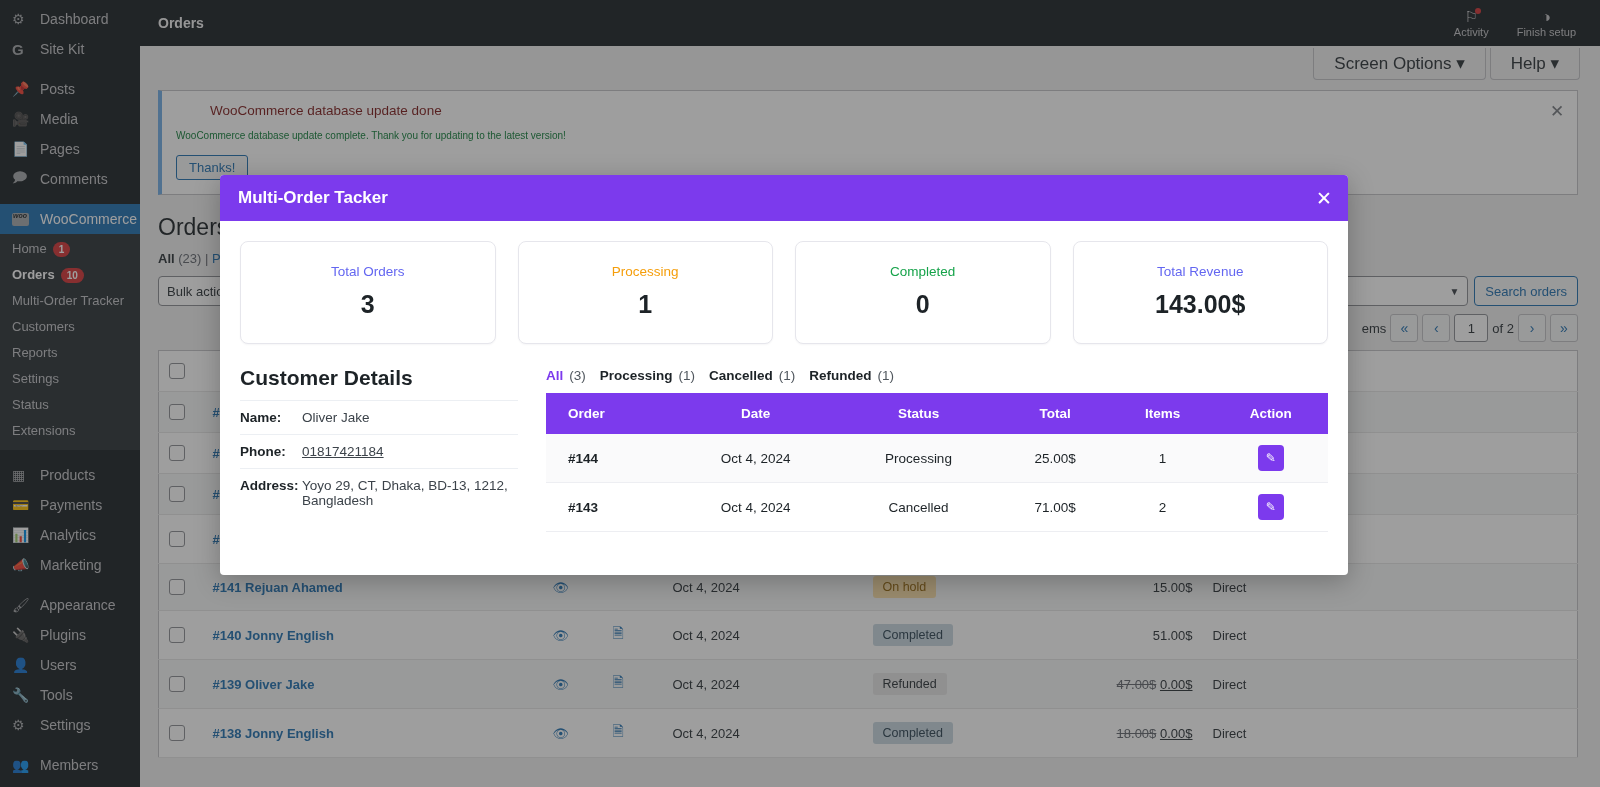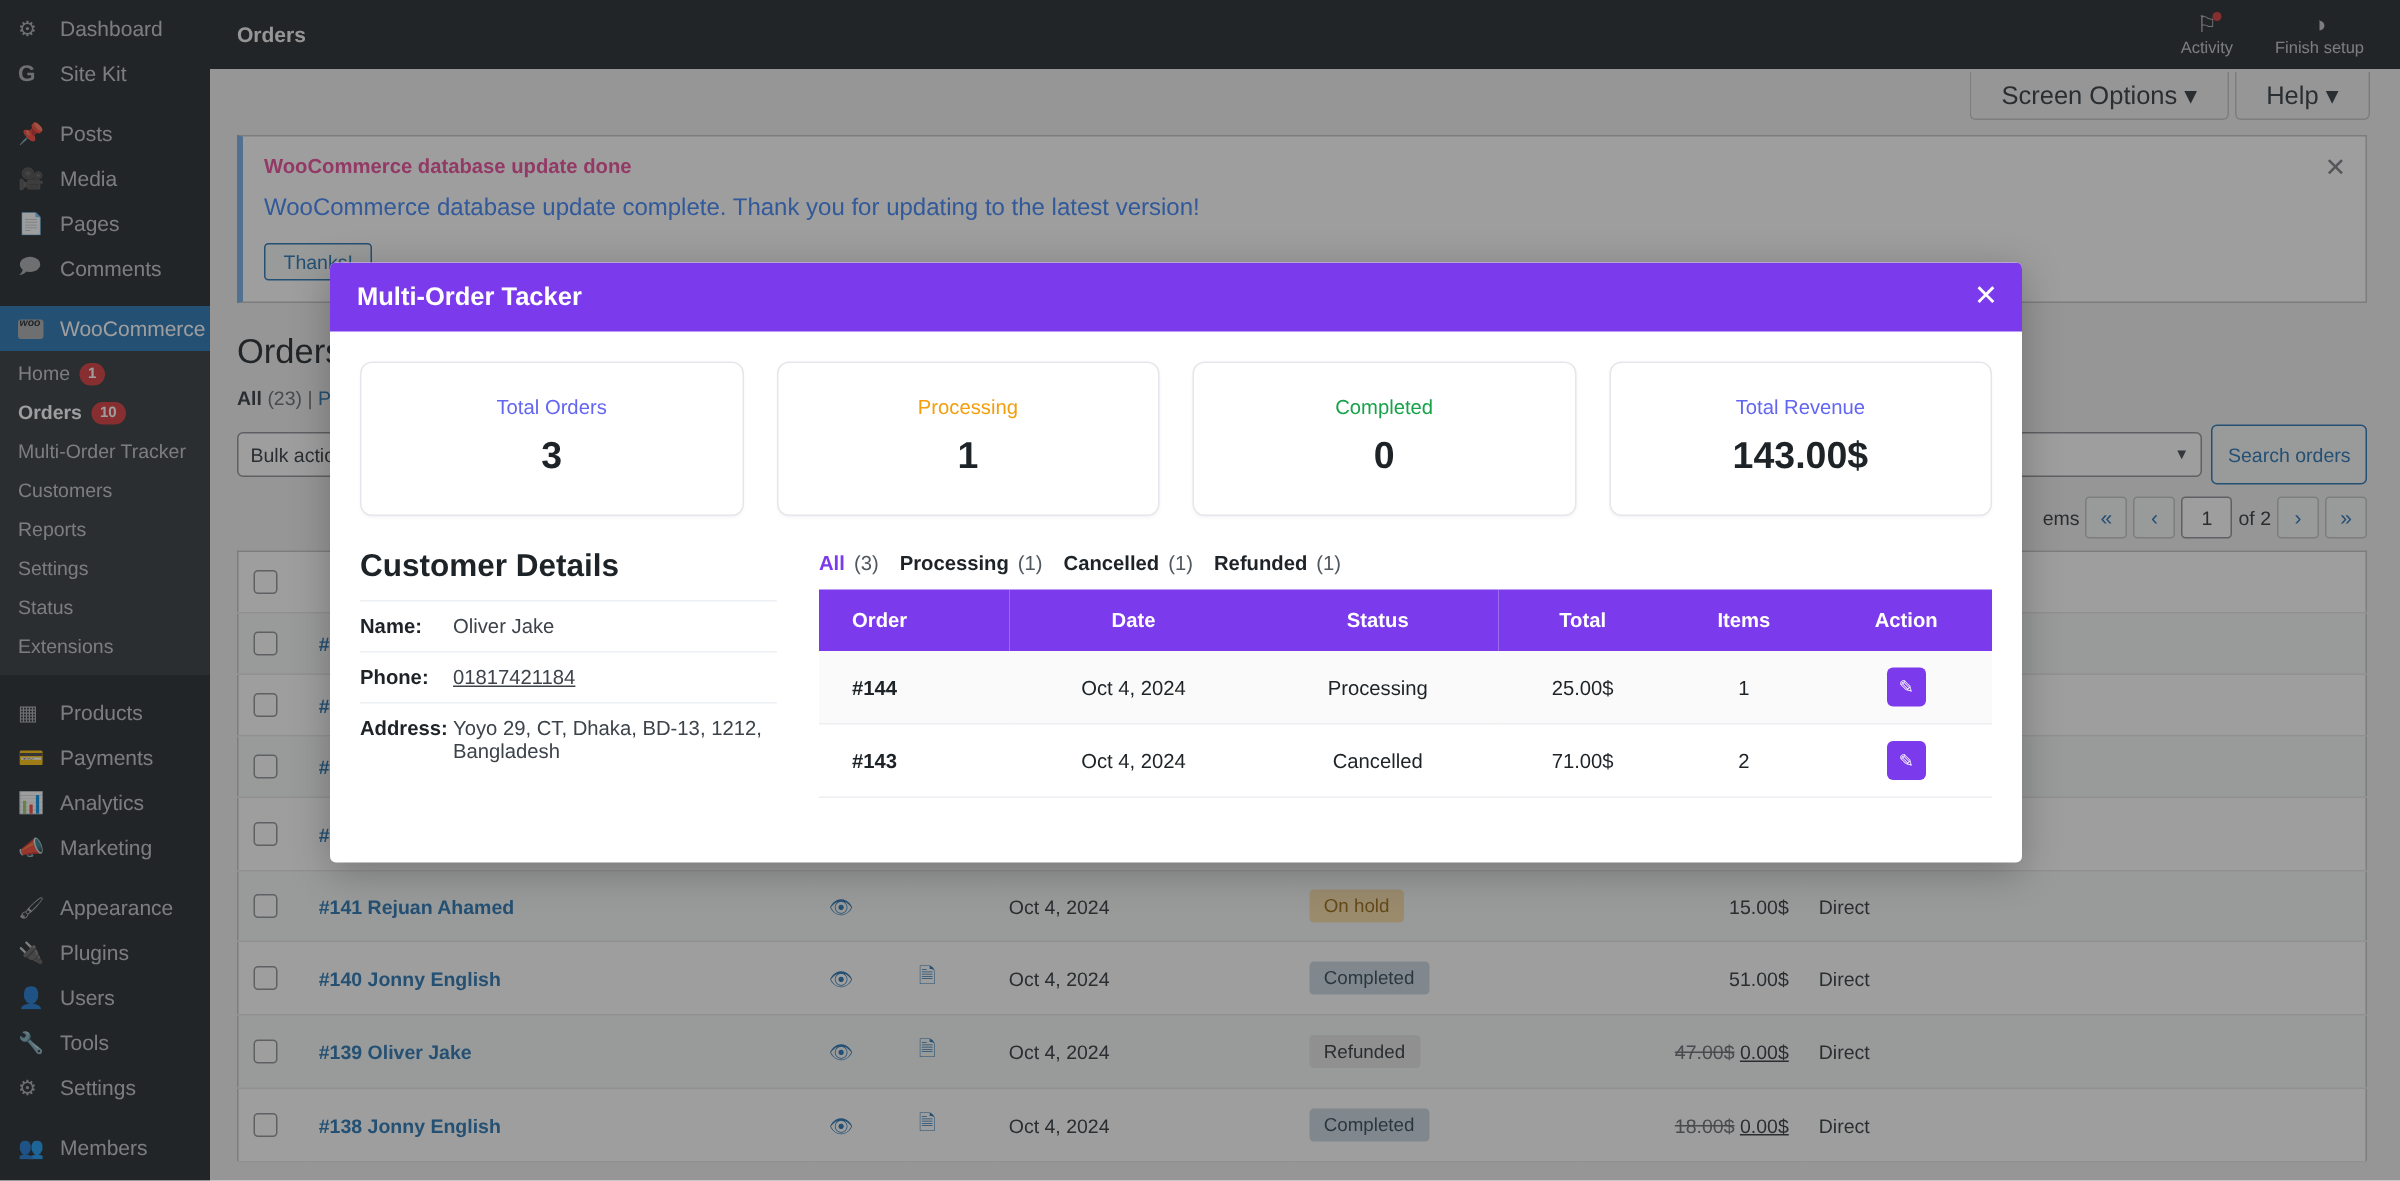--- a/index.html
+++ b/index.html
@@ -92,22 +92,22 @@
     padding: 5px 20px; font-size: 17px; color: #2c3338; cursor: pointer;
     margin-left: 4px;
   }
 
   .notice {
     position: relative;
     margin: 8px 22px 0 18px;
     background: #fff; border: 1px solid #c3c4c7; border-left: 4px solid #72aee6;
     padding: 12px 12px 14px 14px;
   }
-  .notice h4 { font-size: 13.5px; font-weight: 700; color: #ec4899; margin-bottom: 12px; }
-  .notice p { font-size: 16px; color: #3b82f6; margin-bottom: 14px; }
+  .notice h4 { font-size: 13.5px; font-weight: 400; color: #7f1d1d; margin-bottom: 12px; margin-left: 34px; }
+  .notice p { font-size: 10px; color: #15803d; margin-bottom: 14px; }
   .notice .thanks-btn {
     display: inline-block; border: 1px solid #2271b1; color: #2271b1;
     background: #f6f7f7; border-radius: 3px; padding: 4px 12px; font-size: 13px; cursor: pointer;
   }
   .notice .notice-x {
     position: absolute; right: 8px; top: 8px; width: 24px; height: 24px;
     display: flex; align-items: center; justify-content: center;
     color: #787c82; font-size: 17px; cursor: pointer;
   }
 
@@ -119,21 +119,21 @@
   .tablenav {
     display: flex; align-items: center; gap: 6px; padding: 2px 0 8px 0;
   }
   .tn-select {
     height: 30px; border: 1px solid #8c8f94; border-radius: 4px; background: #fff;
     font-size: 13px; color: #2c3338; padding: 0 26px 0 8px; min-width: 120px;
     display: flex; align-items: center; position: relative;
   }
   .tn-select .caret { position: absolute; right: 8px; color:#3c434a; font-size:10px; }
   .tn-btn {
-    height: 40px; border: 1px solid #2271b1; border-radius: 4px; background: #f6f7f7;
+    height: 30px; border: 1px solid #2271b1; border-radius: 4px; background: #f6f7f7;
     color: #2271b1; font-size: 13px; padding: 0 10px; display: flex; align-items: center; cursor:pointer;
   }
   .tablenav-right { margin-left: auto; display: flex; align-items: center; gap: 4px; font-size: 13px; color: #2c3338;}
   .pg-btn {
     min-width: 28px; height: 28px; border: 1px solid #c3c4c7; background:#f6f7f7; color:#2271b1;
     display:flex;align-items:center;justify-content:center;border-radius:3px;font-size:14px;cursor:pointer;
   }
   .pg-cur {
     width: 34px; height: 28px; border: 1px solid #8c8f94; background:#fff; color:#2c3338;
     display:flex;align-items:center;justify-content:center;border-radius:3px;font-size:13px;

